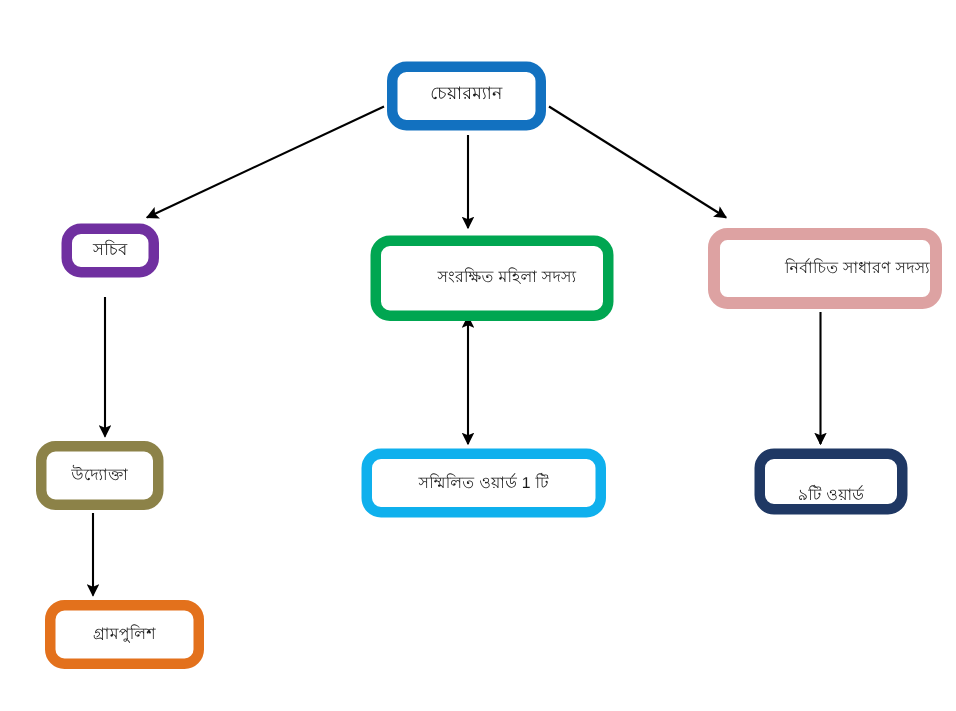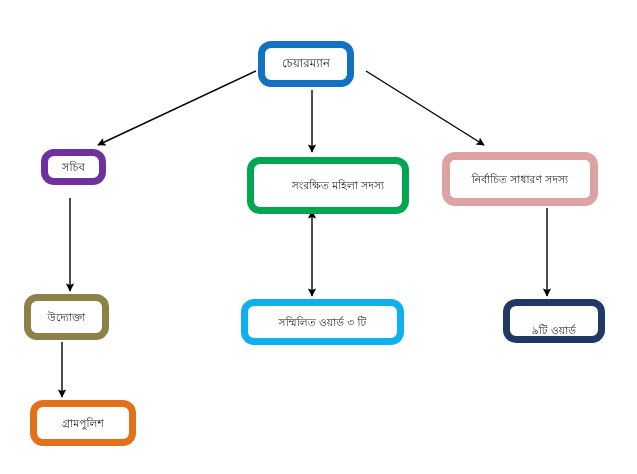--- a/index.html
+++ b/index.html
@@ -61,37 +61,37 @@
         </marker>
       </defs>
       <line x1="256" y1="71" x2="98" y2="145" stroke="#000000" stroke-width="1.4" marker-end="url(#arrow-end)"></line>
       <line x1="312" y1="90" x2="312" y2="152" stroke="#000000" stroke-width="1.4" marker-end="url(#arrow-end)"></line>
       <line x1="366" y1="71" x2="484" y2="145" stroke="#000000" stroke-width="1.4" marker-end="url(#arrow-end)"></line>
       <line x1="70" y1="198" x2="70" y2="291" stroke="#000000" stroke-width="1.4" marker-end="url(#arrow-end)"></line>
       <line x1="312" y1="211" x2="312" y2="296" stroke="#000000" stroke-width="1.4" marker-end="url(#arrow-end)" marker-start="url(#arrow-start)"></line>
       <line x1="547" y1="208" x2="547" y2="296" stroke="#000000" stroke-width="1.4" marker-end="url(#arrow-end)"></line>
       <line x1="62" y1="342" x2="62" y2="397" stroke="#000000" stroke-width="1.4" marker-end="url(#arrow-end)"></line>
     </svg>
-<div class="node" style="left: 258px; top: 41px; width: 96px; height: 46px; border-width: 7px; border-color: rgb(18, 113, 192);">
+<div class="node" style="left: 258px; top: 41px; width: 106px; height: 46px; border-width: 7px; border-color: rgb(18, 113, 192);">
       <span class="node-label" style="font-size: 11.5px;">চেয়ারম্যান</span>
     </div>
     <div class="node" style="left: 41px; top: 149px; width: 65px; height: 36px; border-width: 7px; border-color: rgb(112, 48, 160);">
       <span class="node-label" style="font-size: 11px;">সচিব</span>
     </div>
     <div class="node" style="left: 247px; top: 157px; width: 162px; height: 57px; border-width: 7px; border-color: rgb(0, 166, 81); padding-left: 20px;">
       <span class="node-label" style="font-size: 10.5px;">সংরক্ষিত মহিলা সদস্য</span>
     </div>
-    <div class="node" style="left: 442px; top: 152px; width: 156px; height: 54px; border-width: 8px; border-color: rgb(221, 162, 162);">
+    <div class="node" style="left: 472px; top: 152px; width: 156px; height: 54px; border-width: 8px; border-color: rgb(221, 162, 162); text-align: right;">
       <span class="node-label" style="font-size: 10.5px;">নির্বাচিত সাধারণ সদস্য</span>
     </div>
     <div class="node" style="left: 24px; top: 294px; width: 85px; height: 46px; border-width: 7px; border-color: rgb(140, 130, 72); align-items: center;">
       <span class="node-label" style="font-size: 10.5px;">উদ্যোক্তা</span>
     </div>
     <div class="node" style="left: 241px; top: 299px; width: 163px; height: 46px; border-width: 7px; border-color: rgb(15, 176, 237);">
-      <span class="node-label" style="font-size: 10.5px;">সম্মিলিত ওয়ার্ড ৩ টি</span>
+      <span class="node-label" style="font-size: 10.5px;">সম্মিলিত ওয়ার্ড 1 টি</span>
     </div>
     <div class="node" style="left: 503px; top: 299px; width: 102px; height: 44px; border-width: 7px; border-color: rgb(31, 56, 100); align-items: flex-end;">
       <span class="node-label" style="font-size: 10.5px;">৯টি ওয়ার্ড</span>
     </div>
     <div class="node" style="left: 30px; top: 400px; width: 106px; height: 46px; border-width: 7px; border-color: rgb(227, 113, 28);">
       <span class="node-label" style="font-size: 10.5px;">গ্রামপুলিশ</span>
     </div>
   </div>
 
 </body></html>

